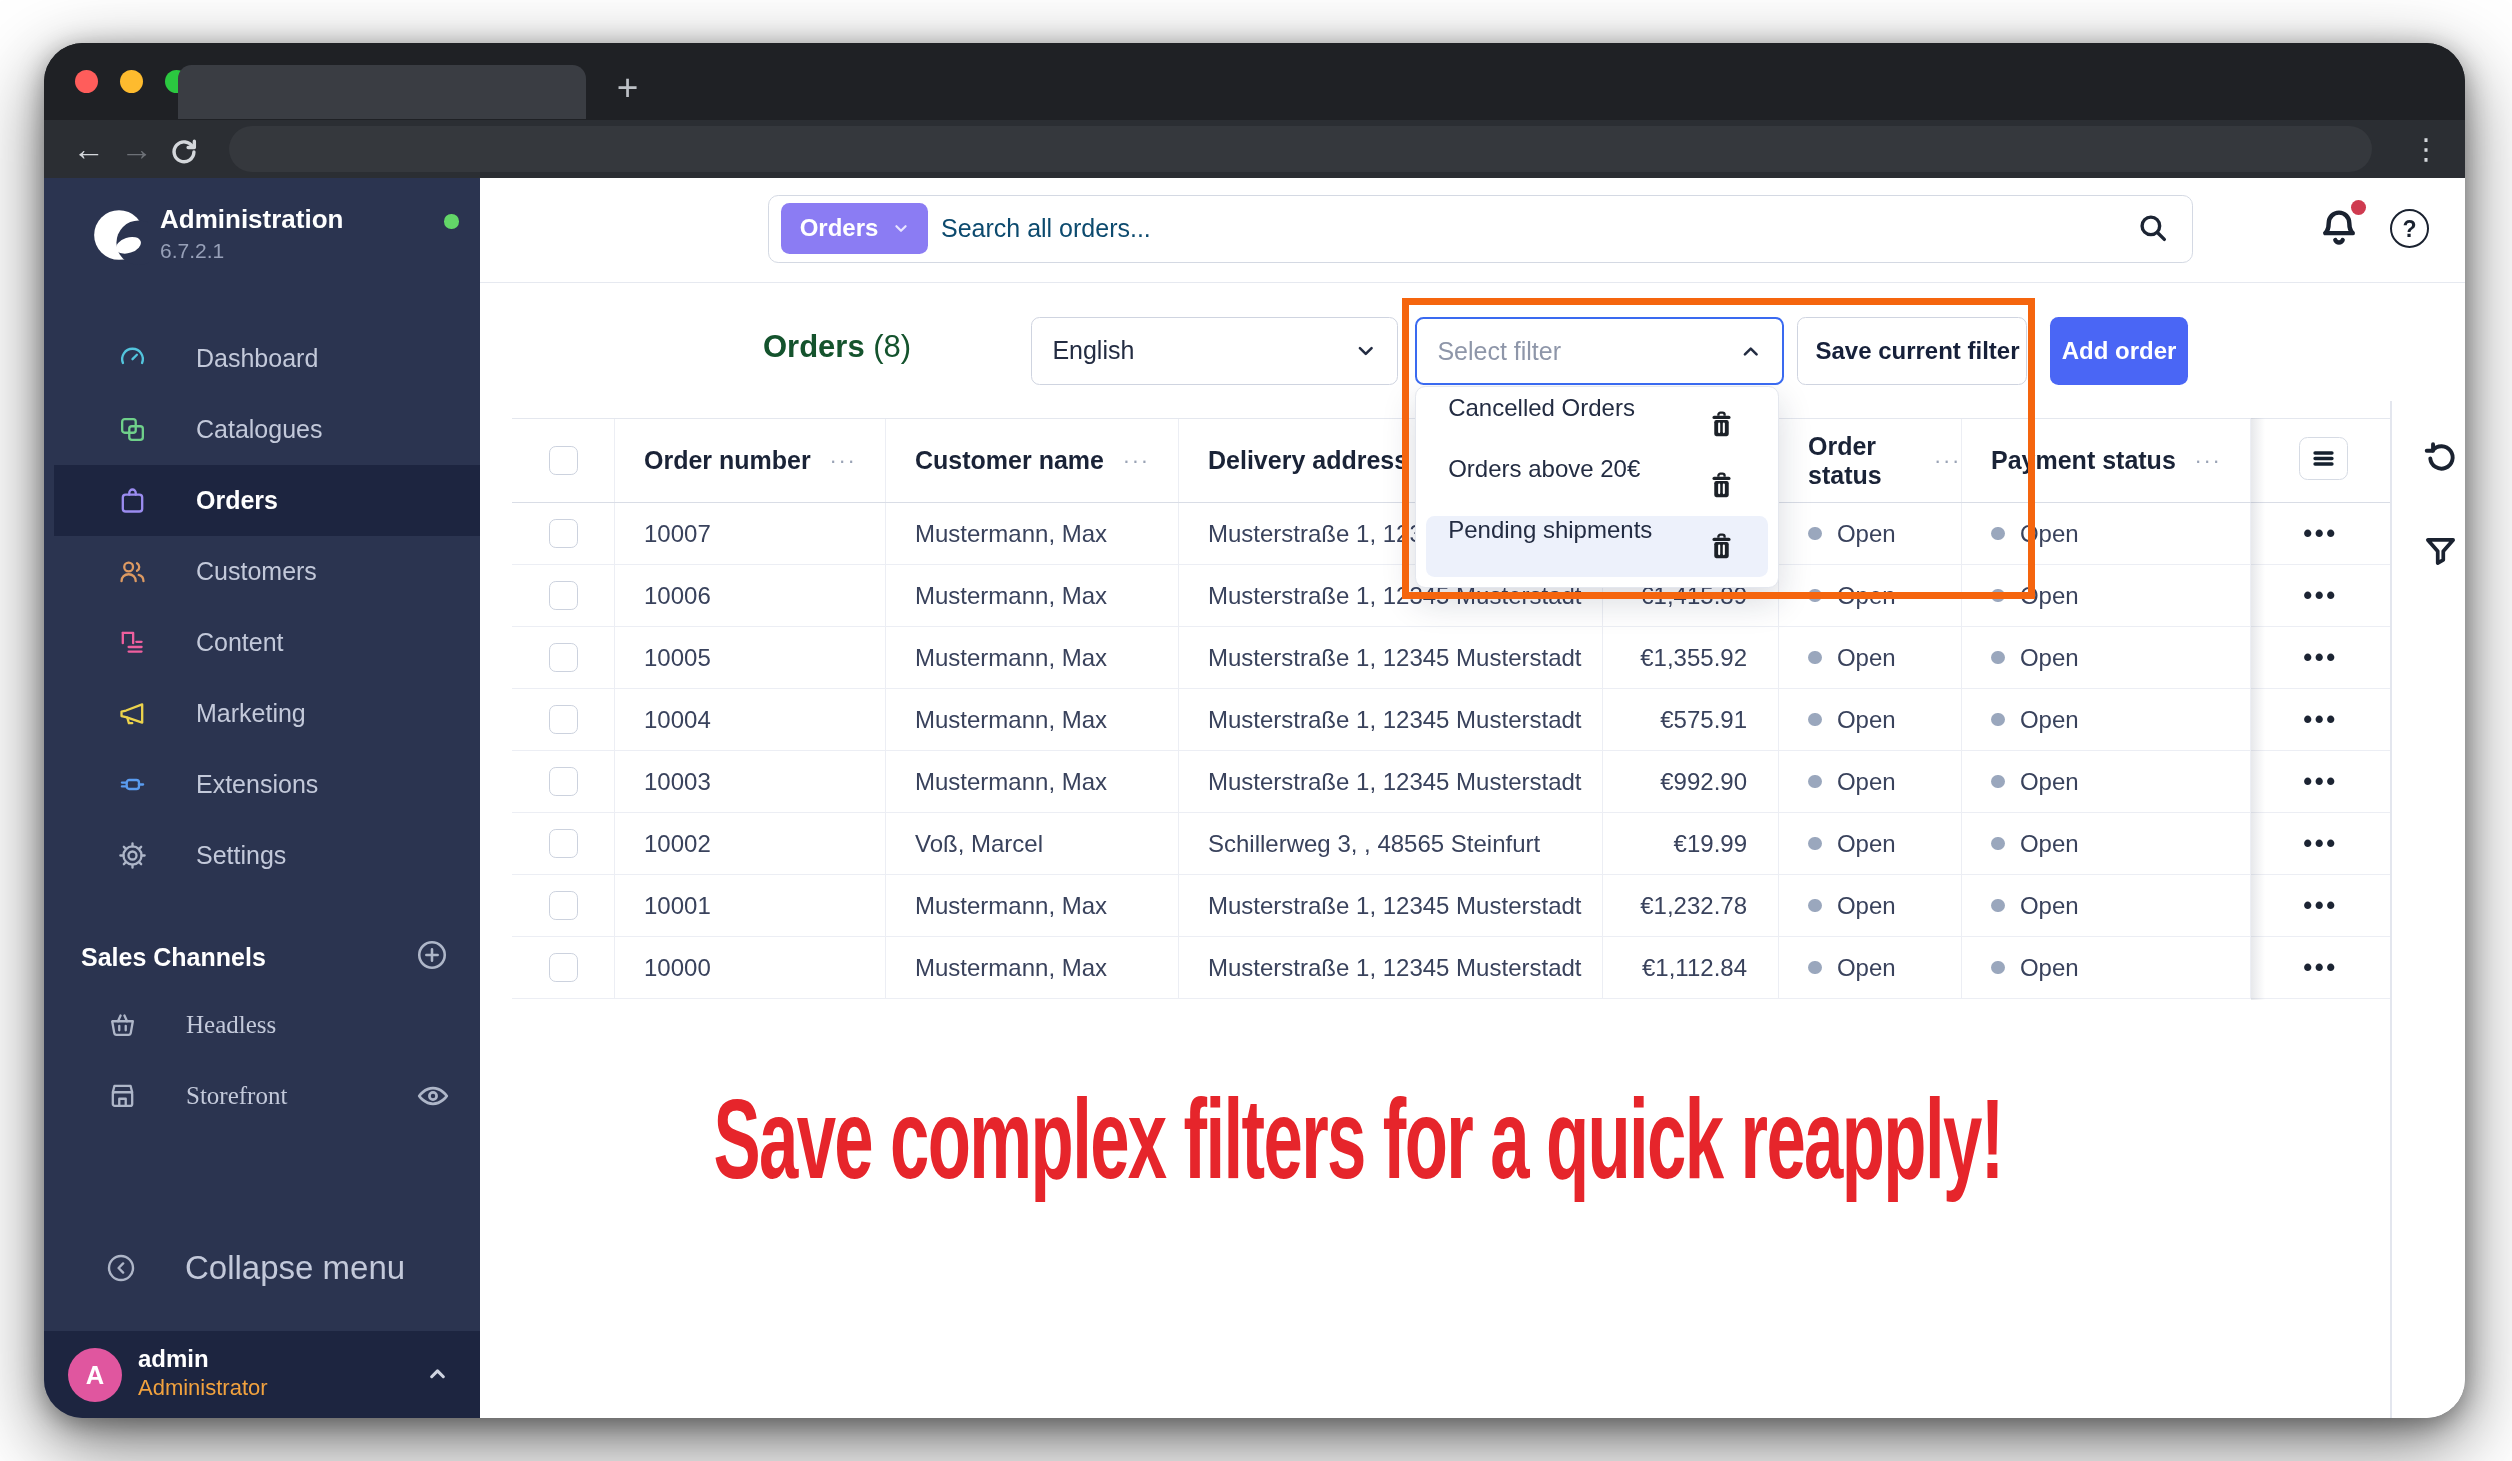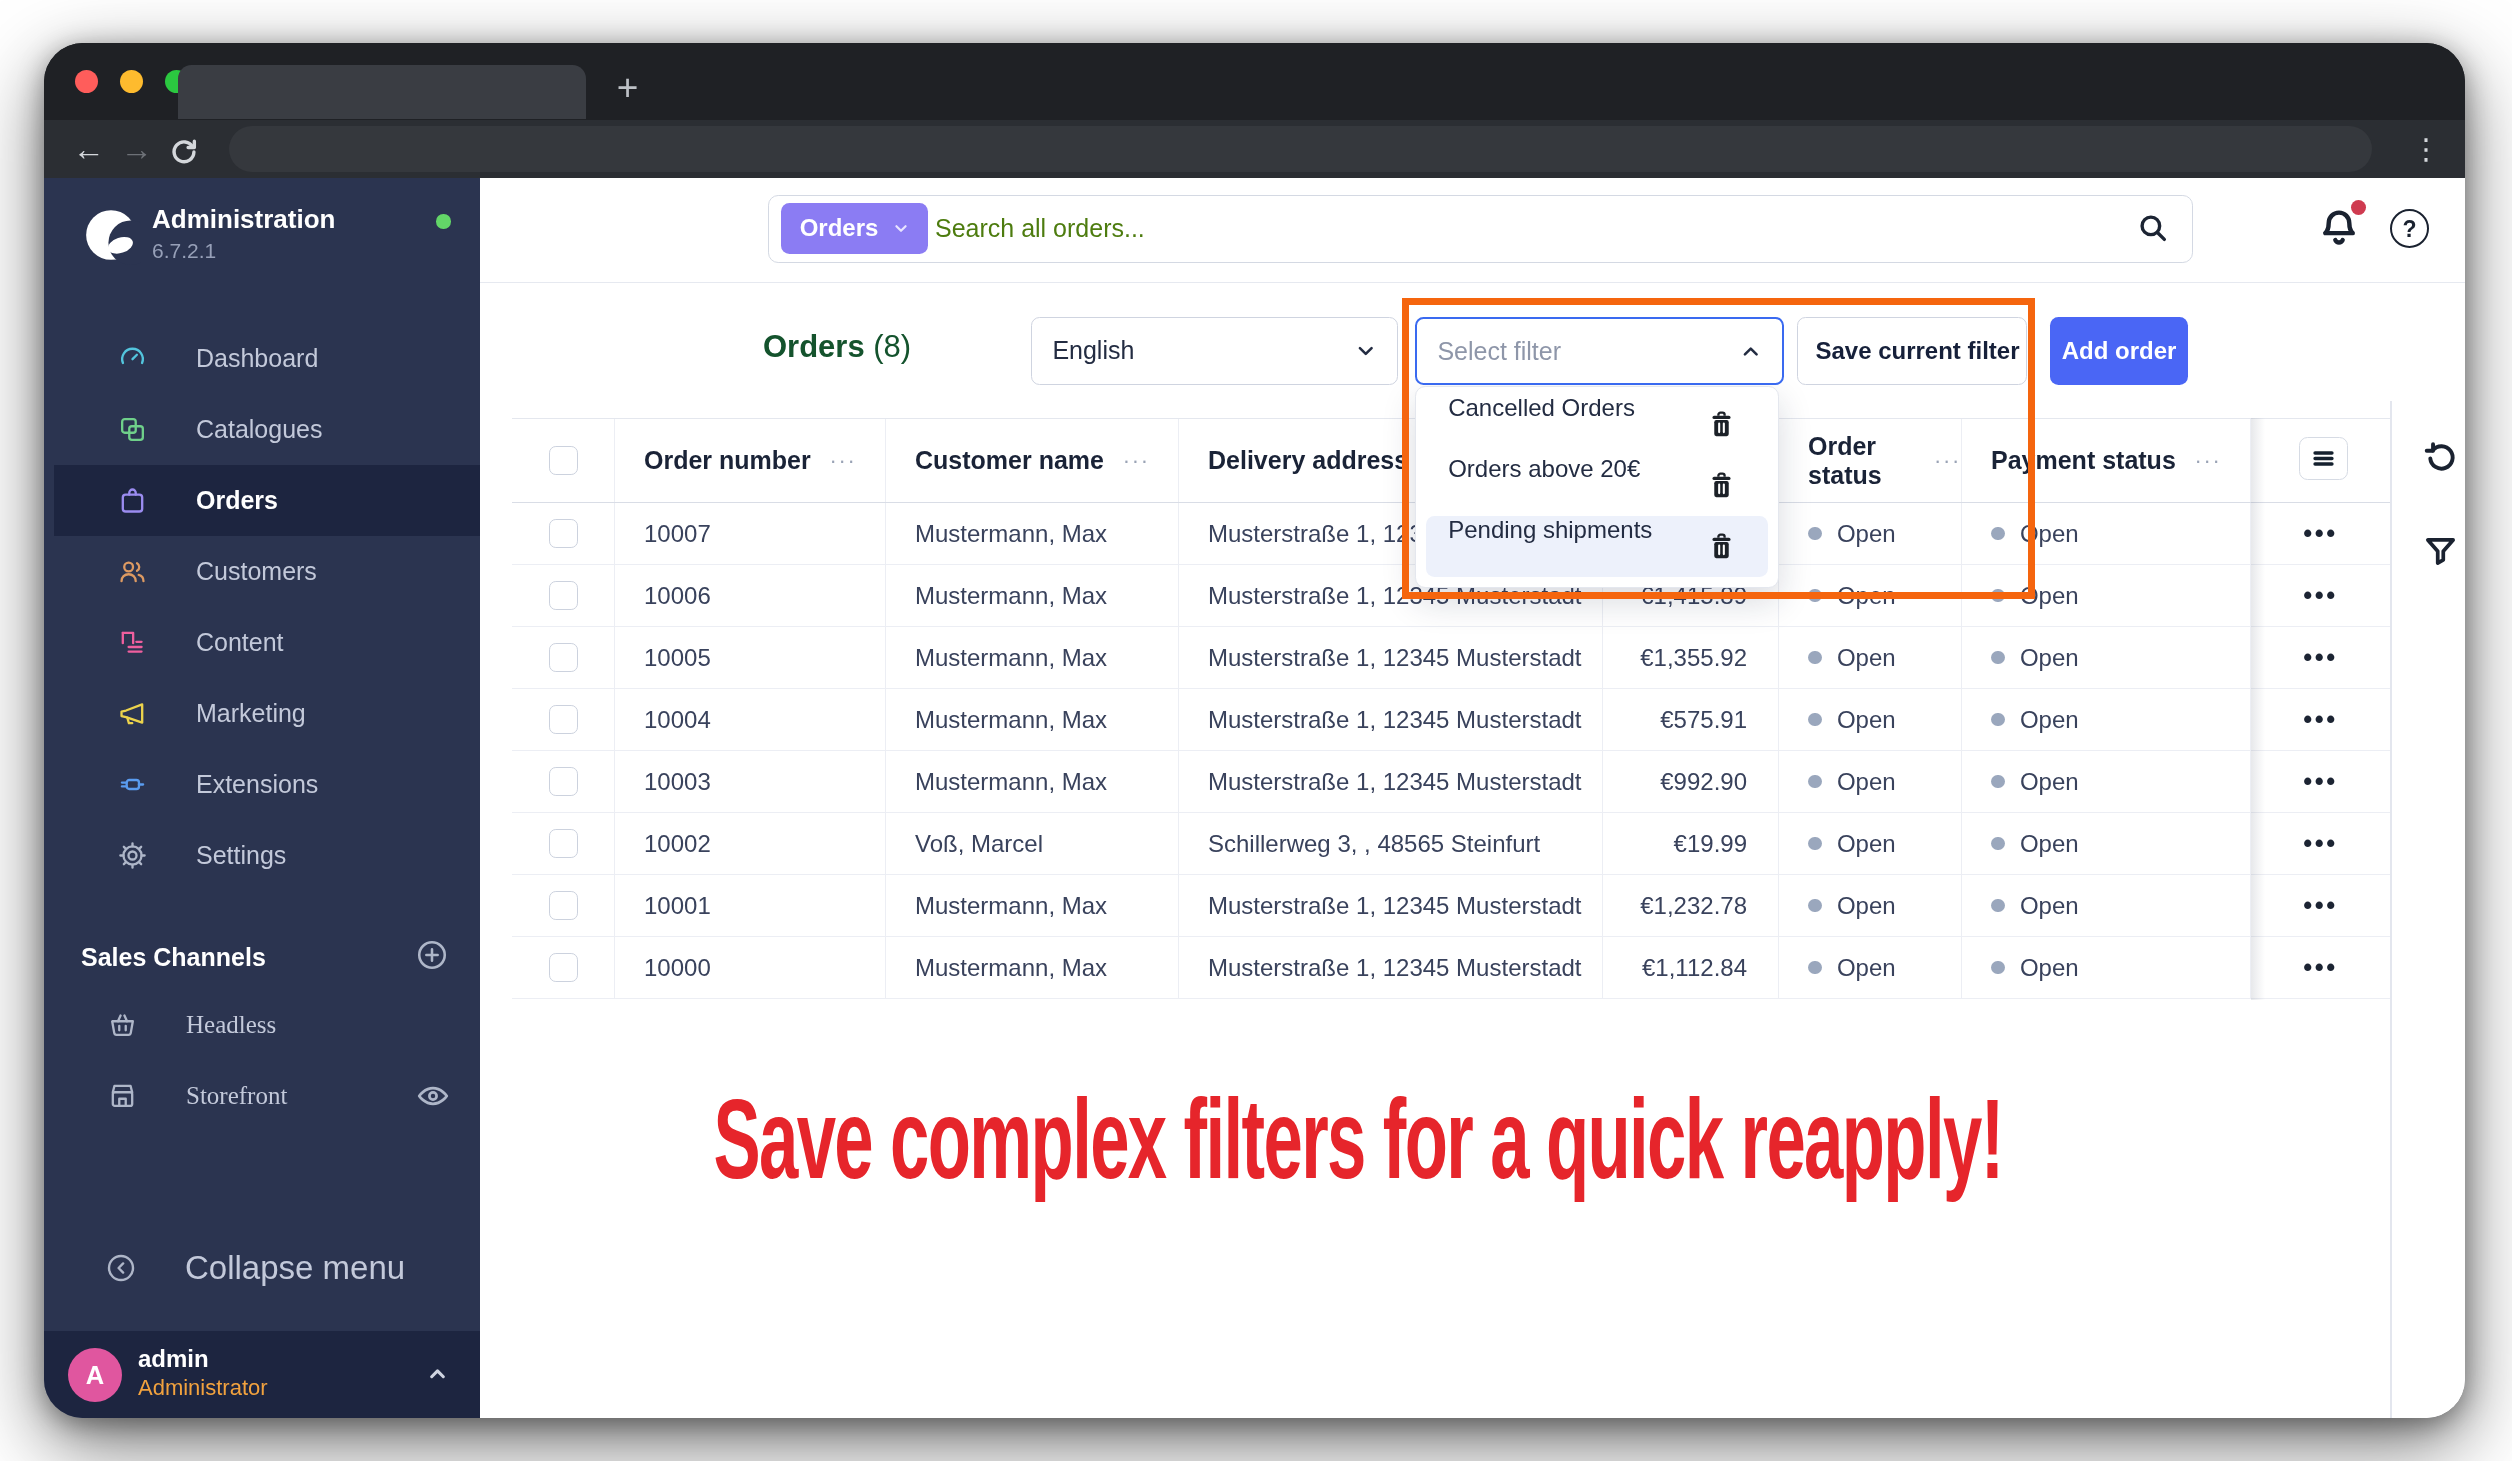--- a/index.html
+++ b/index.html
@@ -21,21 +21,21 @@
   .navbtn.dim{color:#6d7177;}
   .navbtn.first{margin-left:20.4px;}
   .addrpill{flex:1;height:46px;margin:0 37px 0 20.4px;background:#35383d;border-radius:23px;}
   .kebab{width:34px;margin-right:22px;color:#d4d7db;font-size:29px;letter-spacing:0;text-align:center;}
 
   
   .app{position:relative;display:flex;height:1241px;background:#fff;}
 
   
   .sidebar{position:relative;flex:0 0 436px;background:#2b3450;color:#c3c9da;overflow:hidden;}
-  .side-head{position:absolute;left:8px;top:0;width:100%;height:128px;}
+  .side-head{position:absolute;left:16px;top:0;width:100%;height:128px;}
   .logo{position:absolute;left:29px;top:27px;}
   .brand-title{position:absolute;left:100px;top:25.5px;color:#fff;font-size:26px;font-weight:700;}
   .brand-ver{position:absolute;left:100px;top:61px;color:#97a0b8;font-size:21px;}
   .ver-dot{position:absolute;left:384px;top:36px;width:14.5px;height:14.5px;border-radius:50%;background:#63d668;}
   .menu{position:absolute;left:0;top:145px;width:100%;padding-left:10px;}
   .mitem{position:relative;height:71px;display:flex;align-items:center;cursor:default;}
   .mitem .micon{width:31px;height:31px;margin-left:63px;flex:0 0 auto;}
   .mitem .mlabel{margin-left:48px;font-size:25px;color:#c3c9da;}
   .mitem.active{background:#1d2540;}
   .mitem.active .mlabel{color:#ffffff;font-weight:600;}
@@ -55,21 +55,21 @@
   .u-role{position:absolute;left:94px;top:44px;color:#f2a23e;font-size:22px;}
   .u-chev{position:absolute;left:378px;top:27px;width:31px;height:31px;color:#cfd4e0;}
 
   
   .main{position:relative;flex:1;background:#fff;}
   .topbar{position:absolute;left:0;top:0;right:0;height:105px;border-bottom:1.7px solid #e6e9f0;background:#fff;}
   .searchbar{position:absolute;left:288px;top:17px;width:1425px;height:68px;border:1.7px solid #d4d9e3;border-radius:10.2px;background:#fff;}
   .scope-pill{position:absolute;left:12px;top:6.8px;height:51px;padding:0 15.3px 0 18.7px;background:#8b7cf3;border-radius:8.5px;
               display:flex;align-items:center;gap:12px;color:#fff;font-size:24px;font-weight:700;}
   .scope-pill .cv{width:22px;height:22px;color:#e8e4ff;}
-  .search-ph{position:absolute;left:166px;top:0;height:65px;line-height:65px;color:#4d7c0f;font-size:25px;}
+  .search-ph{position:absolute;left:172px;top:0;height:65px;line-height:65px;color:#0c4a6e;font-size:25px;}
   .search-ic{position:absolute;right:22px;top:15.3px;width:34px;height:34px;color:#1c2433;}
   .bell{position:absolute;left:1837px;top:28px;width:44px;height:44px;color:#1a2230;}
   .bell-dot{position:absolute;left:1871px;top:22px;width:15.3px;height:15.3px;border-radius:50%;background:#cf3b50;}
   .help{position:absolute;left:1910px;top:31px;width:39px;height:39px;border:2.6px solid #1a2230;border-radius:50%;
         color:#1a2230;font-size:23px;font-weight:700;text-align:center;line-height:36px;}
 
   
   .pagehead{position:absolute;left:0;top:139px;right:0;height:68px;}
   .page-title{position:absolute;left:283px;top:12px;font-size:31px;color:#14532d;}
   .page-title b{font-weight:700;}

